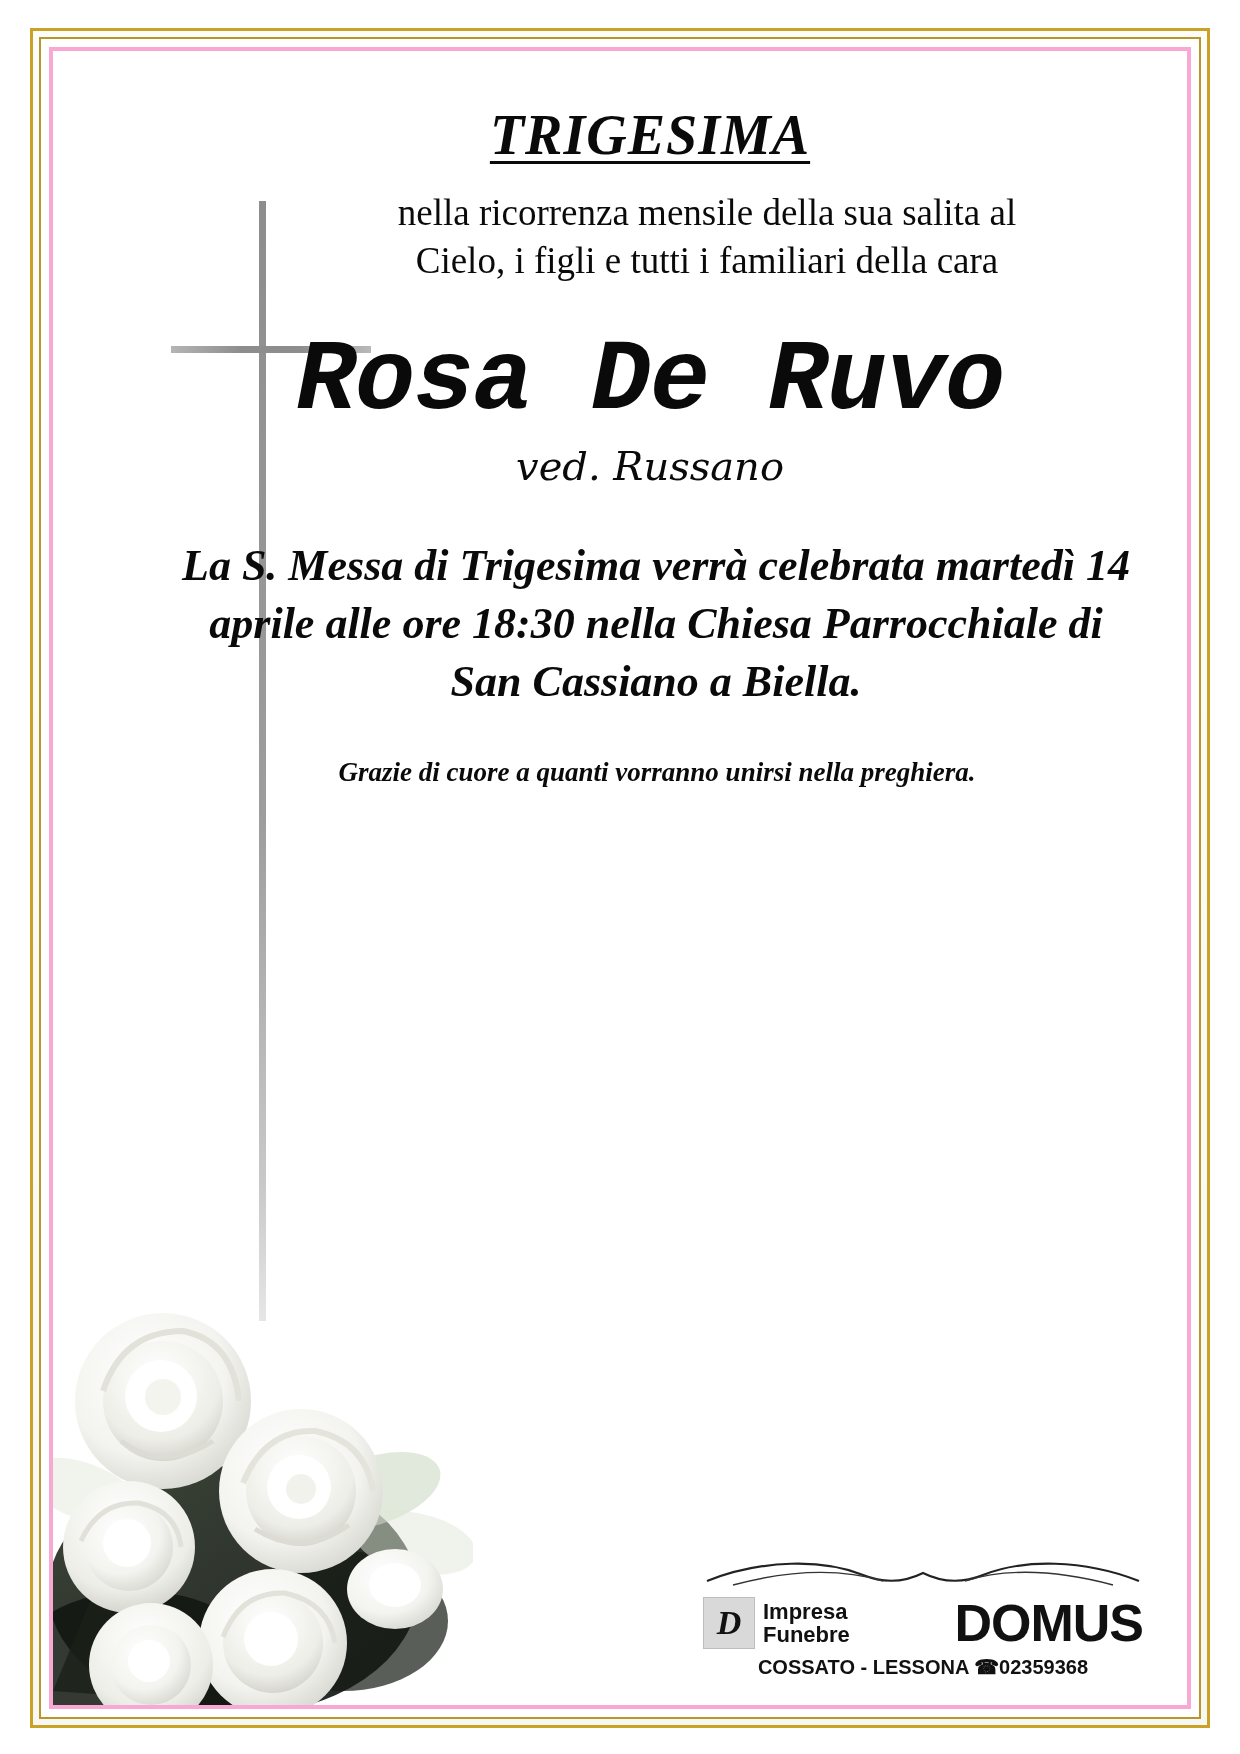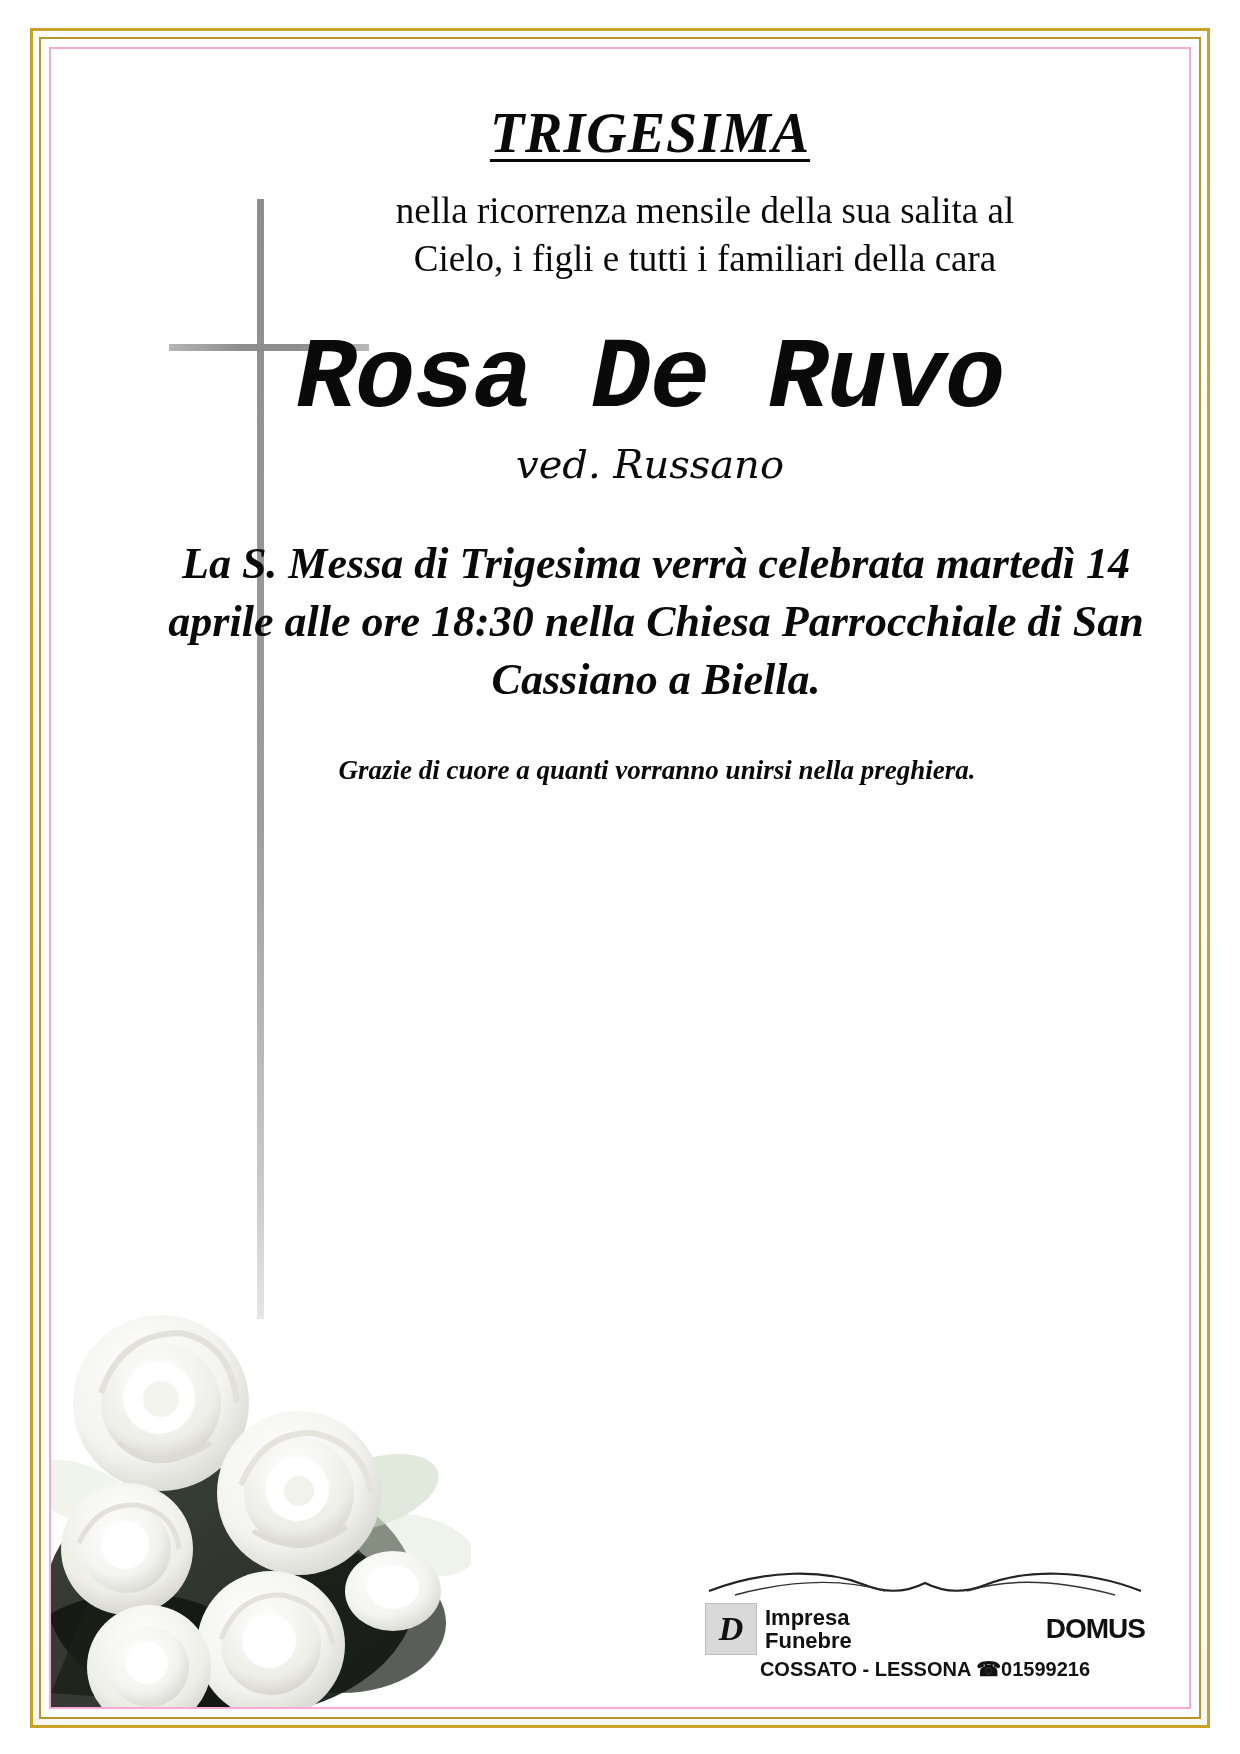--- a/index.html
+++ b/index.html
@@ -36,21 +36,21 @@
     width: 100%;
     height: 100%;
     border: 2px solid #b9952a;
     padding: 8px;
     background: #ffffff;
   }
   .frame-inner {
     position: relative;
     width: 100%;
     height: 100%;
-    border: 2px solid #f9a8d4;
+    border: 4px solid #f9a8d4;
     background: #ffffff;
     overflow: hidden;
   }
 
   
   .cross {
     position: absolute;
     left: 118px;
     top: 150px;
     width: 200px;
@@ -208,21 +208,21 @@
     font-family: "Liberation Sans", sans-serif;
     font-size: 22px;
     font-weight: bold;
     line-height: 1.05;
     text-align: left;
     color: #111;
     flex: 0 0 auto;
   }
   .logo-domus {
     font-family: "Liberation Sans", sans-serif;
-    font-size: 28px;
+    font-size: 52px;
     font-weight: bold;
     letter-spacing: -1px;
     color: #111;
     flex: 1 1 auto;
     text-align: right;
   }
   .logo-cities {
     font-family: "Liberation Sans", sans-serif;
     font-size: 20px;
     font-weight: bold;
@@ -341,19 +341,19 @@
 
           <div class="logo-row">
             <div class="logo-mark">D</div>
             <div class="logo-impresa">
               <div>Impresa</div>
               <div>Funebre</div>
             </div>
             <div class="logo-domus">DOMUS</div>
           </div>
 
-          <div class="logo-cities">COSSATO - LESSONA ☎01599216</div>
+          <div class="logo-cities">COSSATO - LESSONA ☎02359368</div>
         </div>
 
       </div>
     </div>
   </div>
 </div>
 
 </body></html>

